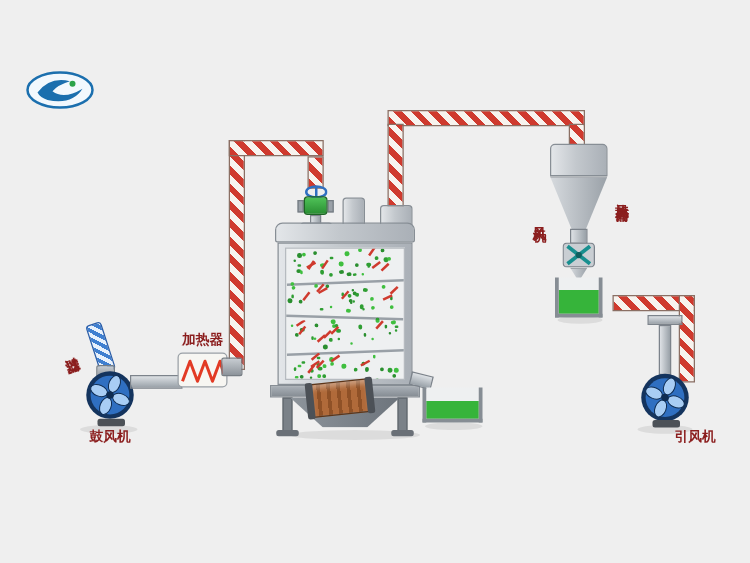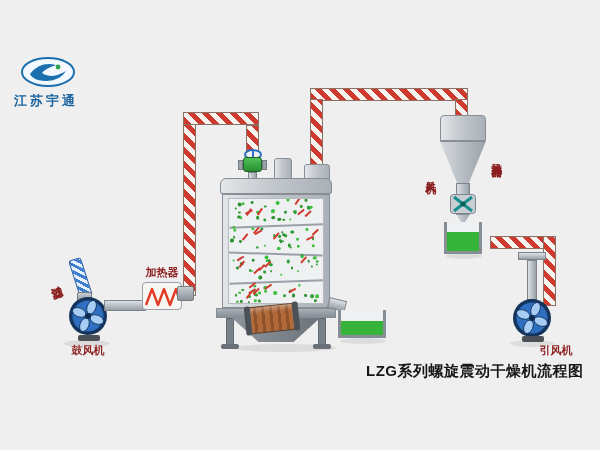--- a/index.html
+++ b/index.html
@@ -53,21 +53,20 @@
 
 <div id="canvas">
 
   <div style="position:absolute;left:20px;top:56px;width:56px;height:34px;">
     <svg width="56" height="34" viewBox="0 0 56 34">
       <ellipse cx="28" cy="16" rx="26" ry="14" fill="#f2f8fd" stroke="#1b6fae" stroke-width="2"></ellipse>
       <path d="M10 18 Q 20 5, 36 9 Q 26 12, 22 17 Q 31 24, 46 15 Q 38 28, 18 24 Q 12 22, 10 18 Z" fill="#1b6fae"></path>
       <circle cx="38" cy="11" r="2.4" fill="#2ba34a"></circle>
     </svg>
   </div>
-  <div class="brand" style="left:14px;top:92px;width:74px;">江苏宇通</div>
 
   <div class="pipe" style="left:183px;top:112px;width:13px;height:184px;"></div>
   <div class="pipe" style="left:183px;top:112px;width:76px;height:13px;"></div>
   <div class="pipe" style="left:246px;top:125px;width:13px;height:26px;"></div>
 
   <div class="pipe" style="left:310px;top:88px;width:158px;height:13px;"></div>
   <div class="pipe" style="left:310px;top:99px;width:13px;height:67px;"></div>
   <div class="pipe" style="left:455px;top:99px;width:13px;height:18px;"></div>
 
   <div class="pipe" style="left:490px;top:236px;width:66px;height:13px;"></div>
@@ -301,15 +300,14 @@
         <ellipse cx="20" cy="10.5" rx="4.4" ry="7" transform="rotate(112 20 20)"></ellipse>
         <ellipse cx="20" cy="10.5" rx="4.4" ry="7" transform="rotate(202 20 20)"></ellipse>
         <ellipse cx="20" cy="10.5" rx="4.4" ry="7" transform="rotate(292 20 20)"></ellipse>
       </g>
       <circle cx="20" cy="20" r="3" fill="#0e2c52"></circle>
     </svg>
   </div>
   <div class="base" style="left:522px;top:336px;width:22px;height:6px;"></div>
   <div class="label" style="left:530px;top:344px;width:52px;">引风机</div>
 
-  <div class="title" style="left:366px;top:362px;">LZG系列螺旋震动干燥机流程图</div>
 
 </div>
 
 </body></html>

